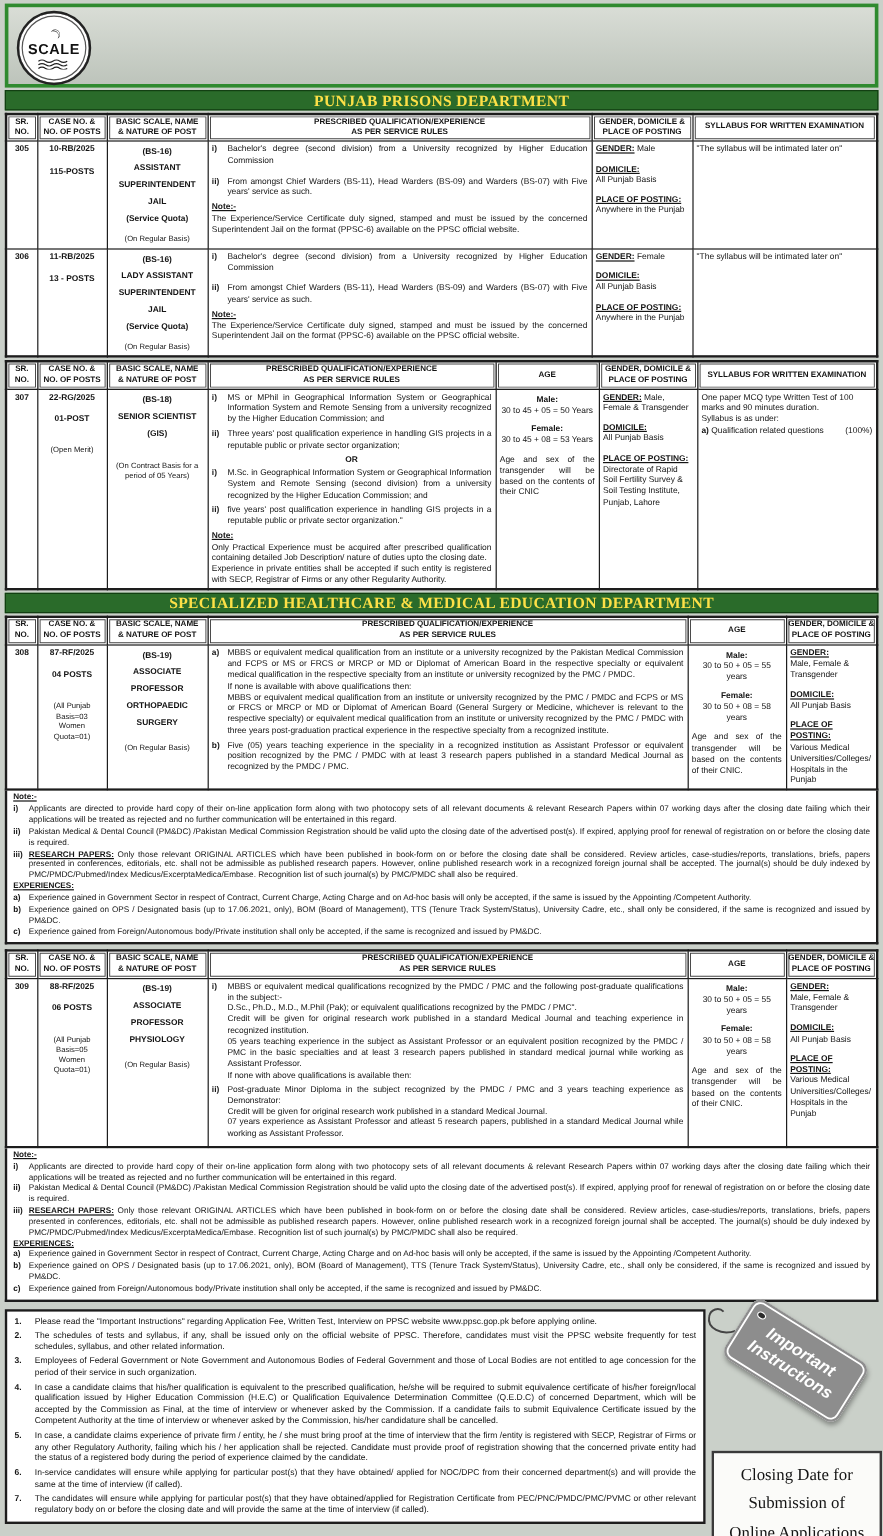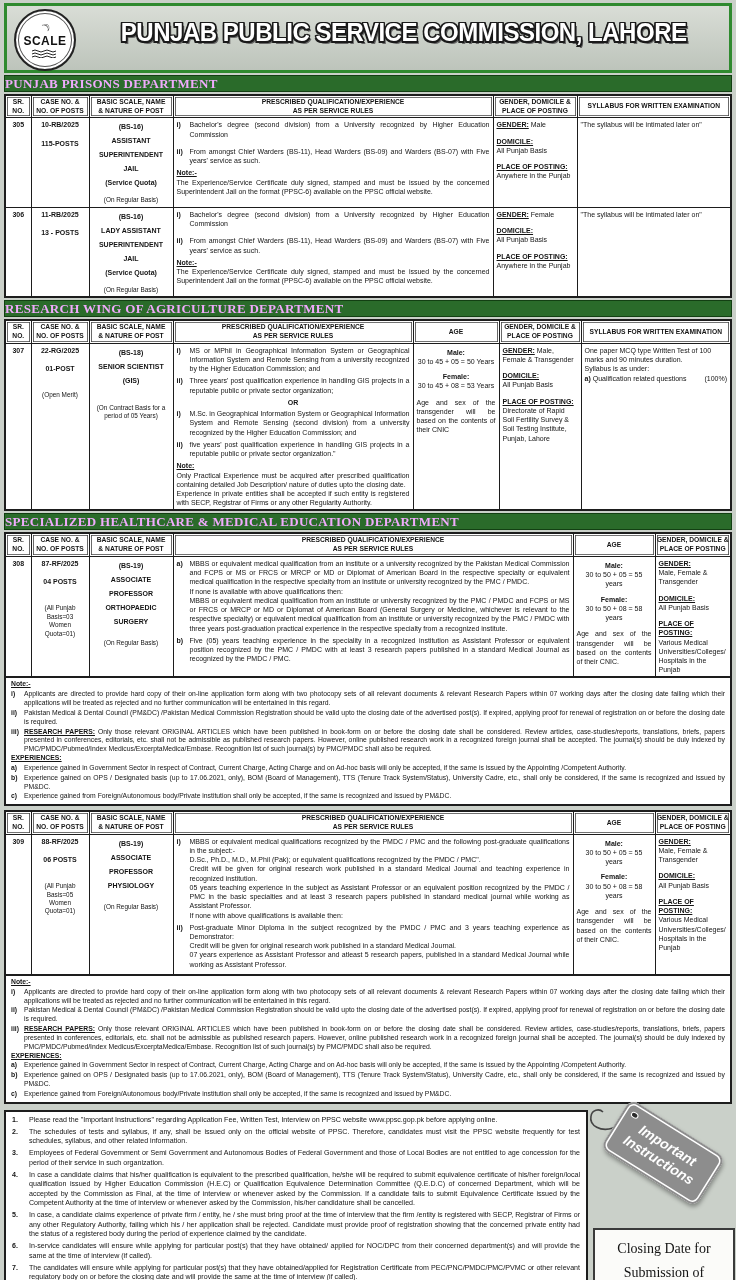--- a/index.html
+++ b/index.html
@@ -14,21 +14,21 @@
 .m-title { position:absolute; top:5px; left:74px; right:2px; height:42px; display:flex; align-items:center; justify-content:center; overflow:hidden; }
 .m-title span { font-size:25px; font-weight:800; white-space:nowrap; color:#fff; transform:scaleX(.96); letter-spacing:-.5px;
   text-shadow:-1.5px -1.5px 0 #1a1a1a,1.5px -1.5px 0 #1a1a1a,-1.5px 1.5px 0 #1a1a1a,1.5px 1.5px 0 #1a1a1a,0 -1.5px 0 #1a1a1a,0 1.5px 0 #1a1a1a,-1.5px 0 0 #1a1a1a,1.5px 0 0 #1a1a1a,2.5px 2.5px 0 #666; }
 .adv-bar { position:absolute; left:0; right:0; bottom:0; height:17px; background:var(--bar_black,#141414); color:#fff; display:flex; align-items:center; justify-content:center; font-size:12.5px; font-weight:bold; letter-spacing:.6px; }
 .logo { position:absolute; left:7px; top:3px; width:62px; height:62px; background:#fff; border:2px solid #222; border-radius:50%; z-index:6; display:flex; flex-direction:column; align-items:center; justify-content:center; box-shadow:inset 0 0 0 2px #fff, inset 0 0 0 3px #555; }
 .crescent { font-size:11px; line-height:1; transform:rotate(135deg); color:#111; }
 .logo-ppsc { font-size:12px; font-weight:bold; letter-spacing:.5px; color:#111; margin-top:1px; }
 .waves { margin-top:1px; }
 
 
-.dept-bar { margin-top:2px; background:var(--accent_green,#2a6b2a); border:1px solid #123f12; color:#f0abfc; font-family:"Liberation Serif",serif; font-weight:bold; font-size:13px; height:17px; line-height:15px; letter-spacing:.3px; }
+.dept-bar { margin-top:2px; background:var(--accent_green,#2a6b2a); border:1px solid #123f12; color:#fde047; text-align:center; font-family:"Liberation Serif",serif; font-weight:bold; font-size:13px; height:17px; line-height:15px; letter-spacing:.3px; }
 
 
 table.jobs { width:100%; border-collapse:collapse; background:#fff; margin-top:2px; border:2px solid #1d1d1d; table-layout:fixed; }
 .jobs th,.jobs td { border:1px solid #1d1d1d; vertical-align:top; padding:2px 3px; font-size:7px; line-height:1.32; }
 .jobs th { text-align:center; font-weight:bold; font-size:6.7px; line-height:1.3; vertical-align:middle; padding:2px 1px; white-space:pre-line; box-shadow:inset 0 0 0 1px #fff, inset 0 0 0 1.8px #444; }
 .sr-cell { text-align:center; font-weight:bold; font-size:7.5px; }
 .case-cell { text-align:center; font-weight:bold; }
 .case-cell .posts { margin-top:9px; }
 .case-cell .extra { margin-top:18px; font-weight:normal; font-size:6.4px; }
 .scale-cell { text-align:center; }
@@ -78,23 +78,20 @@
   <div class="masthead">
     <div class="logo">
       <span class="crescent">☾</span>
       <span class="logo-ppsc">SCALE</span>
       <svg class="waves" width="28" height="9" viewBox="0 0 28 9">
         <path d="M1 2 q3 -2 6 0 t6 0 t6 0 t6 0" fill="none" stroke="#222" stroke-width="1"></path>
         <path d="M1 5 q3 -2 6 0 t6 0 t6 0 t6 0" fill="none" stroke="#222" stroke-width="1"></path>
         <path d="M1 8 q3 -2 6 0 t6 0 t6 0 t6 0" fill="none" stroke="#222" stroke-width="1"></path>
       </svg>
     </div>
-    <div class="m-title">
-        <span>PUNJAB PUBLIC SERVICE COMMISSION, LAHORE</span>
-      </div>
   </div>
 
   <div class="dept-bar">PUNJAB PRISONS DEPARTMENT</div>
   <table class="jobs">
     <colgroup>
         <col style="width:26px">
         <col style="width:58px">
         <col style="width:84px">
         <col style="width:320px">
         <col style="width:84px">
@@ -190,21 +187,20 @@
           <div class="gdp-block">
               <div class="lbl">PLACE OF POSTING:</div>
               <div>Anywhere in the Punjab</div>
             </div>
         </td>
         <td class="syl-cell">"The syllabus will be intimated later on"</td>
       </tr>
     </tbody>
   </table>
 
-  <div class="dept-bar">RESEARCH WING OF AGRICULTURE DEPARTMENT</div>
   <table class="jobs">
     <colgroup>
         <col style="width:26px">
         <col style="width:58px">
         <col style="width:84px">
         <col style="width:240px">
         <col style="width:86px">
         <col style="width:82px">
         <col>
       </colgroup>
@@ -510,21 +506,21 @@
       <div class="ins-item">
           <span class="ins-n">1.</span>
           <span class="ins-t">Please read the "Important Instructions" regarding Application Fee, Written Test, Interview on PPSC website www.ppsc.gop.pk before applying online.</span>
         </div>
       <div class="ins-item">
           <span class="ins-n">2.</span>
           <span class="ins-t">The schedules of tests and syllabus, if any, shall be issued only on the official website of PPSC. Therefore, candidates must visit the PPSC website frequently for test schedules, syllabus, and other related information.</span>
         </div>
       <div class="ins-item">
           <span class="ins-n">3.</span>
-          <span class="ins-t">Employees of Federal Government or Semi Government and Autonomous Bodies of Federal Government and those of Local Bodies are not entitled to age concession for the period of their service in such organization.</span>
+          <span class="ins-t">Employees of Federal Government or Note Government and Autonomous Bodies of Federal Government and those of Local Bodies are not entitled to age concession for the period of their service in such organization.</span>
         </div>
       <div class="ins-item">
           <span class="ins-n">4.</span>
           <span class="ins-t">In case a candidate claims that his/her qualification is equivalent to the prescribed qualification, he/she will be required to submit equivalence certificate of his/her foreign/local qualification issued by Higher Education Commission (H.E.C) or Qualification Equivalence Determination Committee (Q.E.D.C) of concerned Department, which will be accepted by the Commission as Final, at the time of interview or whenever asked by the Commission. If a candidate fails to submit Equivalence Certificate issued by the Competent Authority at the time of interview or whenever asked by the Commission, his/her candidature shall be cancelled.</span>
         </div>
       <div class="ins-item">
           <span class="ins-n">5.</span>
           <span class="ins-t">In case, a candidate claims experience of private firm / entity, he / she must bring proof at the time of interview that the firm /entity is registered with SECP, Registrar of Firms or any other Regulatory Authority, failing which his / her application shall be rejected. Candidate must provide proof of registration showing that the concerned private entity had the status of a registered body during the period of experience claimed by the candidate.</span>
         </div>
       <div class="ins-item">

